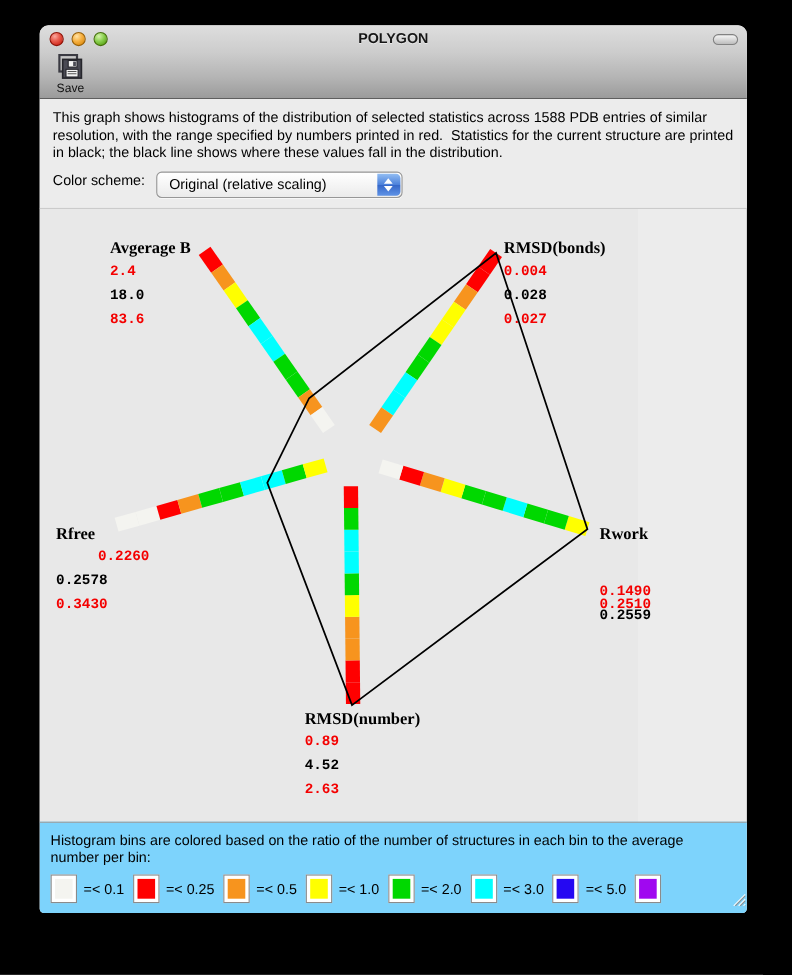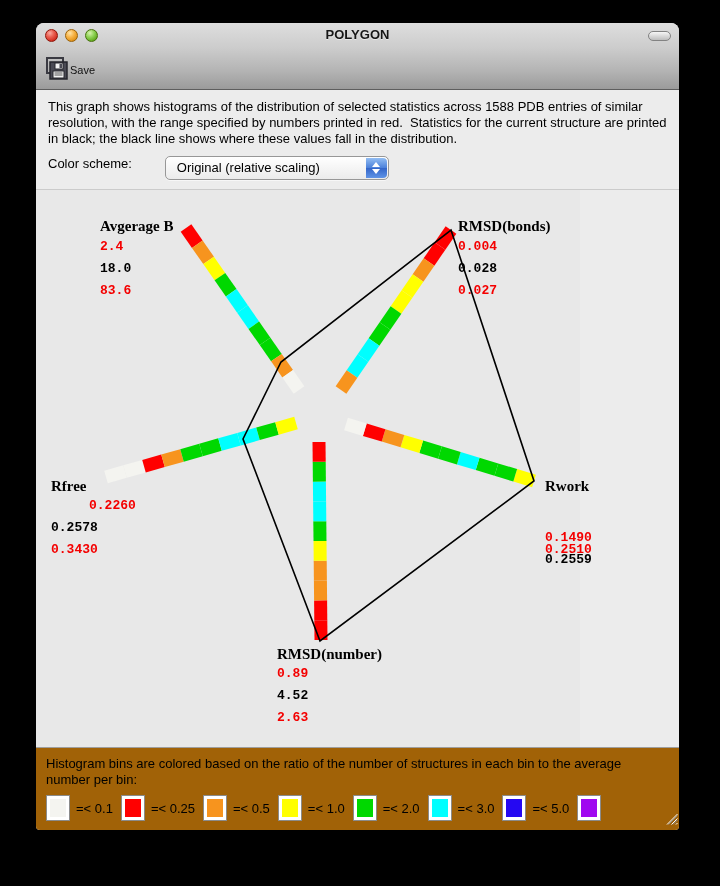--- a/index.html
+++ b/index.html
@@ -12,45 +12,45 @@
     border-bottom:1px solid #5e5e5e;box-sizing:border-box;}
   .titlebar{position:absolute;left:0;top:0;width:100%;height:25px;}
   .traffic{position:absolute;top:6px;width:13px;height:13px;border-radius:50%;box-sizing:border-box;}
   .tl-close{left:9px;background:radial-gradient(circle at 35% 28%,#f9a99f 0%,#ea5f51 38%,#d02a1d 78%,#ad1d10 100%);border:1px solid #8e1409;}
   .tl-min{left:29px;background:radial-gradient(circle at 35% 28%,#ffe3a6 0%,#f7b244 42%,#dd8d12 82%,#c17a08 100%);border:1px solid #9a6108;}
   .tl-zoom{left:49px;background:radial-gradient(circle at 35% 28%,#d7f2ad 0%,#8cd152 42%,#5ba417 82%,#4d8d10 100%);border:1px solid #47700d;}
   .win-title{position:absolute;left:0;right:0;top:4px;text-align:center;font-size:13px;font-weight:600;color:#161616;text-shadow:0 1px 0 rgba(255,255,255,.5);}
   .capsule{position:absolute;right:8px;top:8px;width:23px;height:10px;border-radius:6px;
     background:linear-gradient(#f6f6f6,#bdbdbd);border:1px solid #828282;box-sizing:border-box;}
   .toolbar{position:absolute;left:0;top:25px;width:100%;height:42px;}
-  .save-btn{position:absolute;left:8px;top:1px;width:40px;height:40px;display:flex;flex-direction:row;align-items:center;cursor:default;}
+  .save-btn{position:absolute;left:8px;top:1px;width:40px;height:40px;display:flex;flex-direction:column;align-items:center;cursor:default;}
   .save-btn svg{display:block;}
   .save-label{font-size:11px;color:#111;margin-top:1px;}
   
   .desc-panel{position:absolute;left:0;top:67px;width:100%;height:100px;background:#ececec;box-sizing:border-box;
     border-bottom:1px solid #cbcbcb;padding:9px 12px 0 12px;}
   .desc-text{font-size:13px;line-height:16px;color:#000;width:622px;white-space:pre-wrap;margin:0;}
   .scheme-row{display:flex;align-items:flex-start;margin-top:9px;}
   .scheme-label{font-size:13px;color:#000;margin-right:10px;}
   .popup{position:relative;width:224px;height:24px;border:1px solid #979797;border-radius:5px;box-sizing:border-box;
-    background:linear-gradient(#ffffff,#ebebeb);box-shadow:0 1px 0 rgba(255,255,255,.6);margin-left:23px;}
+    background:linear-gradient(#ffffff,#ebebeb);box-shadow:0 1px 0 rgba(255,255,255,.6);}
   .popup-value{position:absolute;left:11px;top:3px;font-size:13px;color:#000;}
   .popup-stepper{position:absolute;right:1px;top:1px;bottom:1px;width:21px;border-radius:0 4px 4px 0;
     background:linear-gradient(#92bdf3,#4b80da 50%,#3365c8 50%,#5f93e6);display:flex;flex-direction:column;align-items:center;justify-content:center;gap:2px;}
   .arr-up{width:0;height:0;border-left:4px solid transparent;border-right:4px solid transparent;border-bottom:5px solid #fff;}
   .arr-dn{width:0;height:0;border-left:4px solid transparent;border-right:4px solid transparent;border-top:5px solid #fff;}
   
   .plot{position:absolute;left:0;top:167px;width:544px;height:557px;background:#e8e8e8;}
   .plot svg{position:absolute;left:0;top:0;z-index:2;pointer-events:none;}
   .axis-label{position:absolute;z-index:1;font-family:"Liberation Serif",serif;font-weight:bold;font-size:15px;color:#000;white-space:nowrap;}
   .axis-value{position:absolute;z-index:1;font-family:"Liberation Mono","DejaVu Sans Mono",monospace;font-weight:bold;font-size:13px;line-height:14px;white-space:nowrap;}
   .val-red{color:#f40000;}
   .val-black{color:#000;}
   
-  .bottom-panel{position:absolute;left:0;top:724px;width:100%;height:83px;background:#a16207;box-sizing:border-box;
+  .bottom-panel{position:absolute;left:0;top:724px;width:100%;height:83px;background:#7dd3fc;box-sizing:border-box;
     border-top:1px solid #9e9e9e;padding:8px 0 0 10px;}
   .legend-note{font-size:13px;line-height:16px;color:#000;width:600px;margin:0;}
   .legend-row{display:flex;align-items:flex-start;margin-top:7px;}
   .legend-item{display:flex;align-items:center;margin-right:8px;}
   .swatch{width:24px;height:26px;background:#fff;border:1px solid #8b8b8b;box-sizing:border-box;display:flex;align-items:center;justify-content:center;}
   .swatch-fill{width:16px;height:18px;}
   .legend-label{font-size:13px;color:#000;margin-left:6px;white-space:nowrap;}
   .grip{position:absolute;right:1px;bottom:1px;z-index:5;}
 </style>
 </head>

